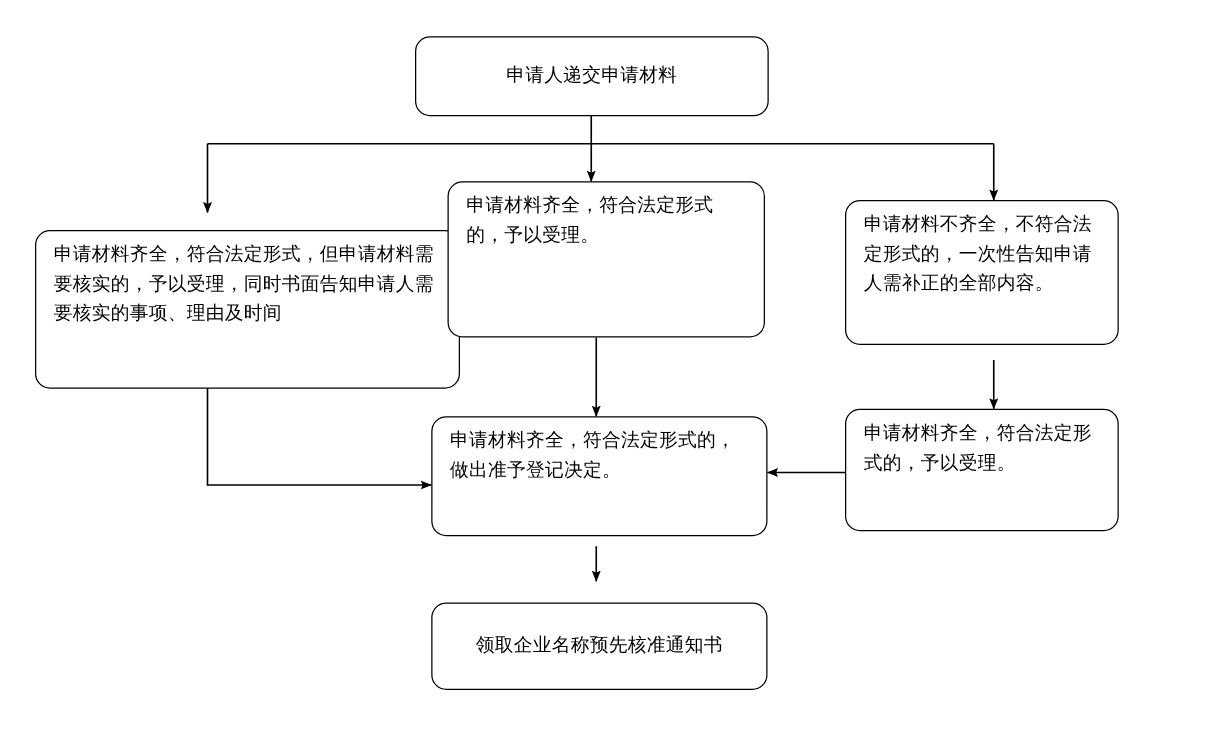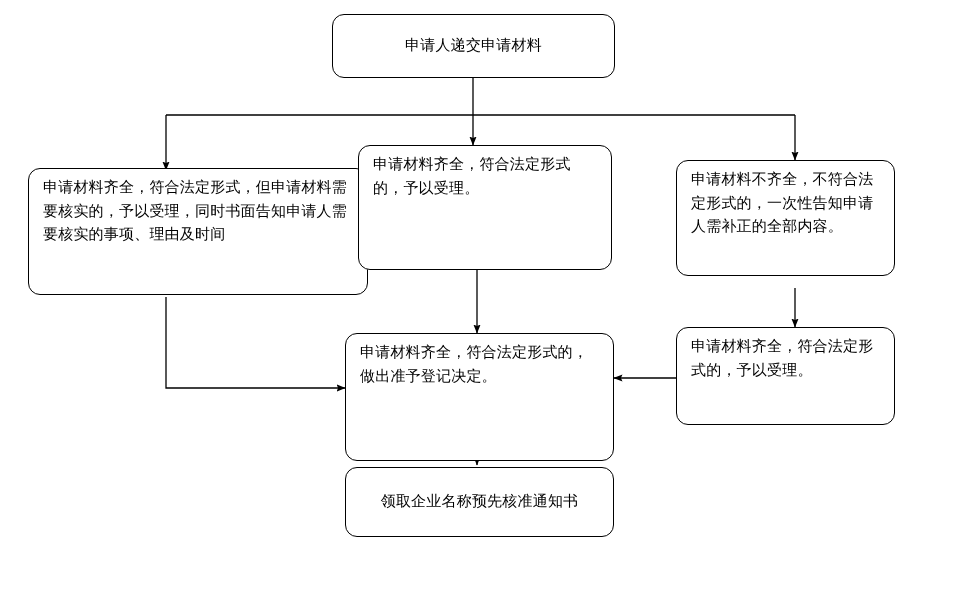--- a/index.html
+++ b/index.html
@@ -37,20 +37,21 @@
     text-align: left;
     white-space: pre-wrap;
     word-break: break-all;
   }
   .node.center-text {
     display: flex;
     align-items: center;
     justify-content: center;
     text-align: center;
     padding: 6px 10px;
+    margin-top: 15px;
   }
   .node.top-text {
     display: block;
   }
 </style>
 </head>
 <body>
 
 <div id="canvas">
 
@@ -70,21 +71,21 @@
         <polyline points="166,297 166,388 345,388" fill="none" stroke="#000000" stroke-width="1.3" marker-end="url(#arrowhead)"></polyline>
         <polyline points="477,270 477,333" fill="none" stroke="#000000" stroke-width="1.3" marker-end="url(#arrowhead)"></polyline>
         <polyline points="795,288 795,327" fill="none" stroke="#000000" stroke-width="1.3" marker-end="url(#arrowhead)"></polyline>
         <polyline points="676,378 614,378" fill="none" stroke="#000000" stroke-width="1.3" marker-end="url(#arrowhead)"></polyline>
         <polyline points="477,437 477,465" fill="none" stroke="#000000" stroke-width="1.3" marker-end="url(#arrowhead)"></polyline>
       </g>
   </svg>
 
   <div id="node-layer">
       <div class="node center-text" style="left: 332px; top: 14px; width: 283px; height: 64px;">申请人递交申请材料</div>
-      <div class="node top-text" style="left: 28px; top: 168px; width: 340px; height: 127px;">申请材料齐全，符合法定形式，但申请材料需要核实的，予以受理，同时书面告知申请人需要核实的事项、理由及时间</div>
+      <div class="node top-text" style="left: 28px; top: 184px; width: 340px; height: 127px;">申请材料齐全，符合法定形式，但申请材料需要核实的，予以受理，同时书面告知申请人需要核实的事项、理由及时间</div>
       <div class="node top-text" style="left: 358px; top: 145px; width: 254px; height: 125px;">申请材料齐全，符合法定形式的，予以受理。</div>
       <div class="node top-text" style="left: 676px; top: 160px; width: 219px; height: 116px;">申请材料不齐全，不符合法定形式的，一次性告知申请人需补正的全部内容。</div>
-      <div class="node top-text" style="left: 345px; top: 333px; width: 269px; height: 128px;">申请材料齐全，符合法定形式的，做出准予登记决定。</div>
+      <div class="node top-text" style="left: 345px; top: 333px; width: 269px; height: 96px;">申请材料齐全，符合法定形式的，做出准予登记决定。</div>
       <div class="node top-text" style="left: 676px; top: 327px; width: 219px; height: 98px;">申请材料齐全，符合法定形式的，予以受理。</div>
       <div class="node center-text" style="left: 345px; top: 467px; width: 269px; height: 70px;">领取企业名称预先核准通知书</div>
     </div>
 
 </div>
 
 </body></html>

